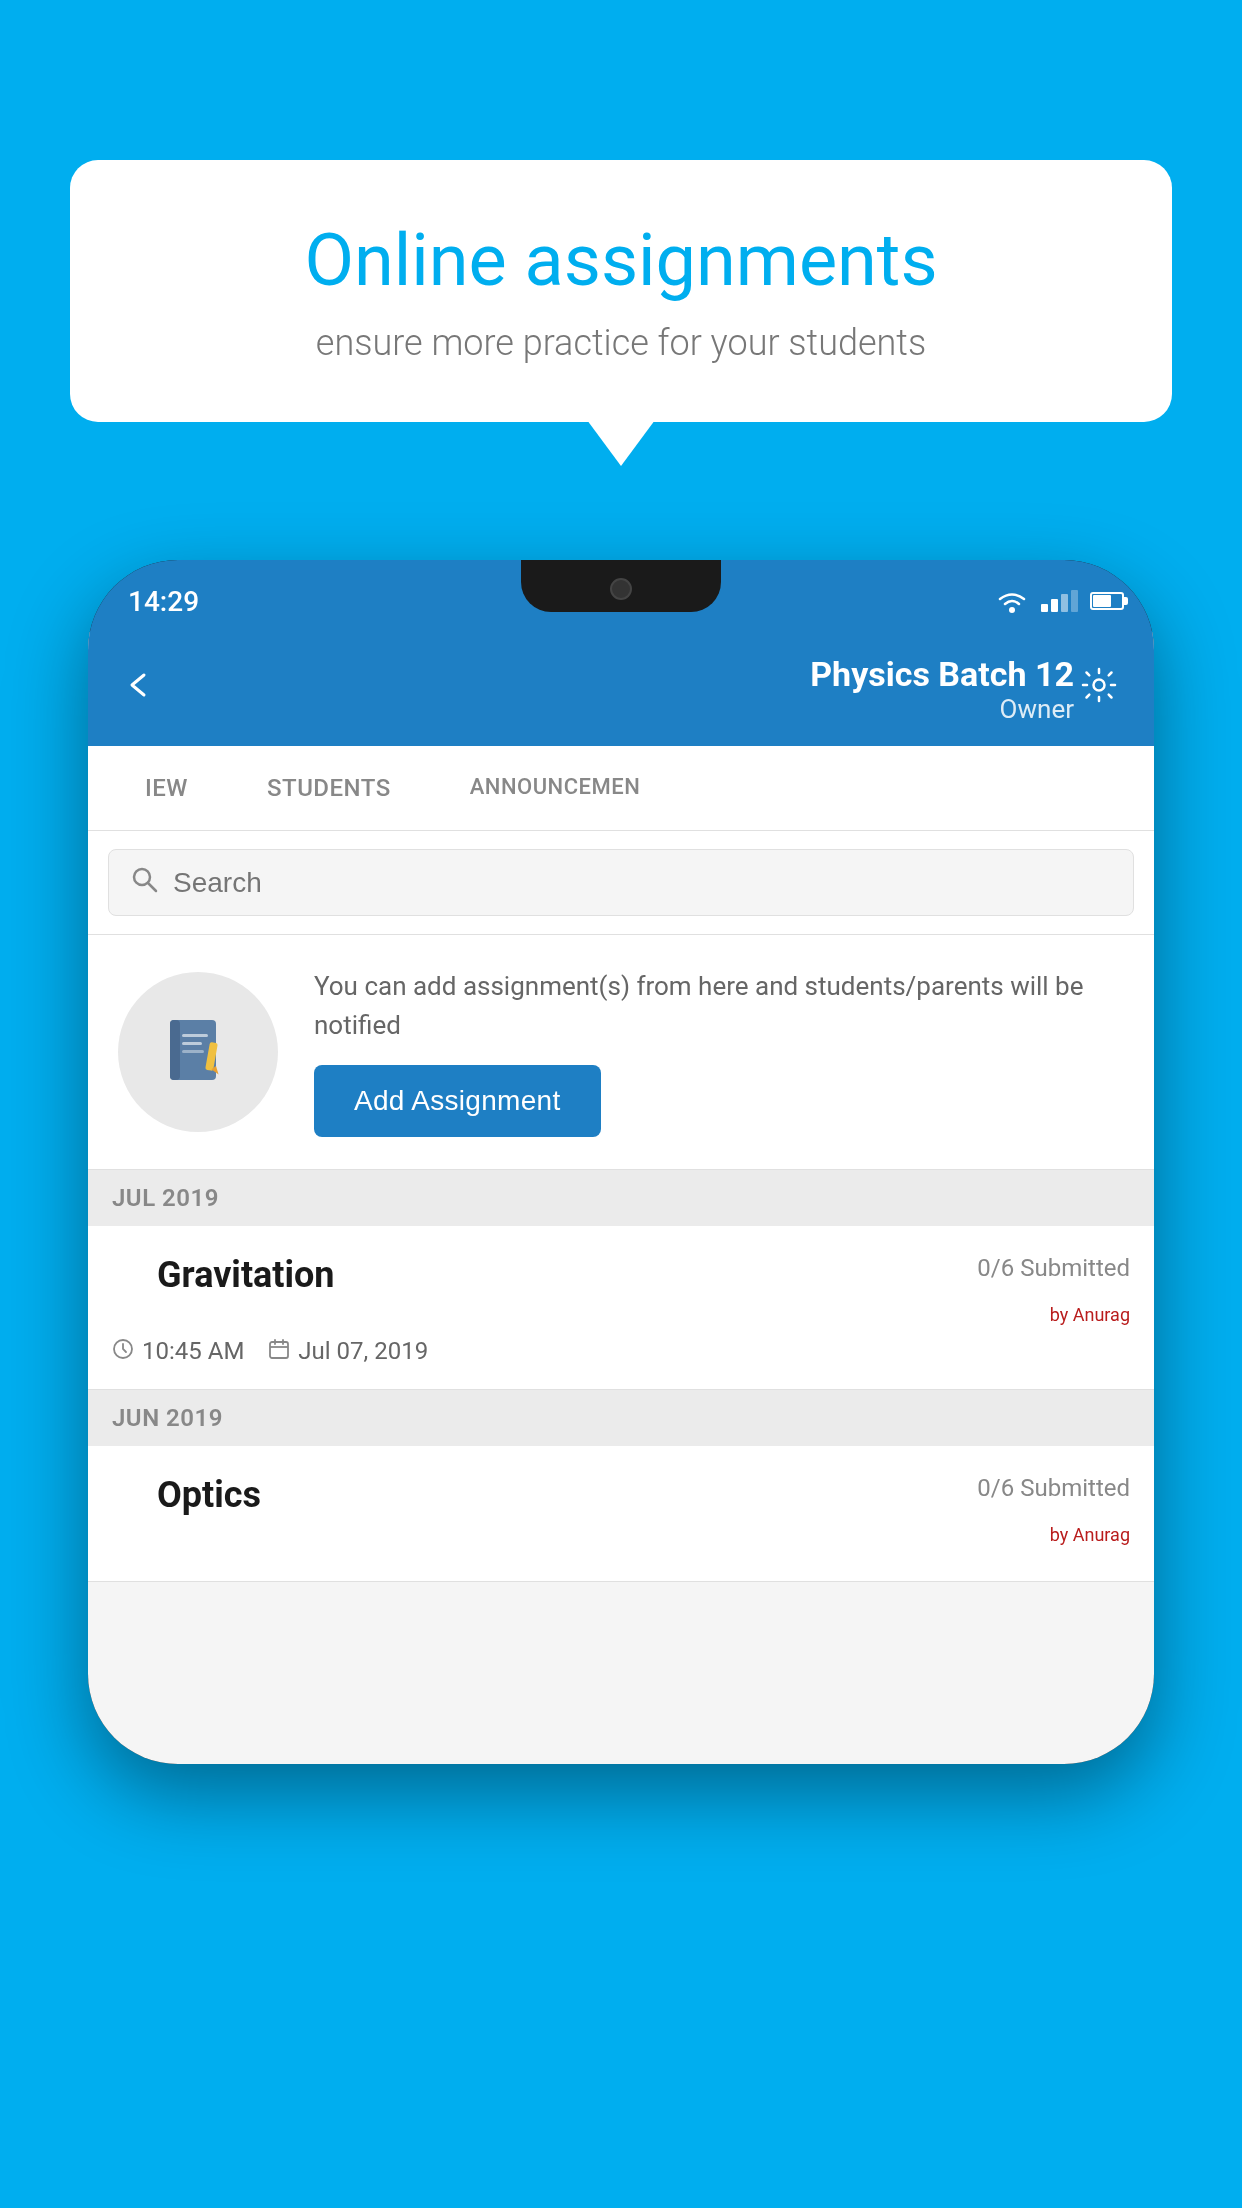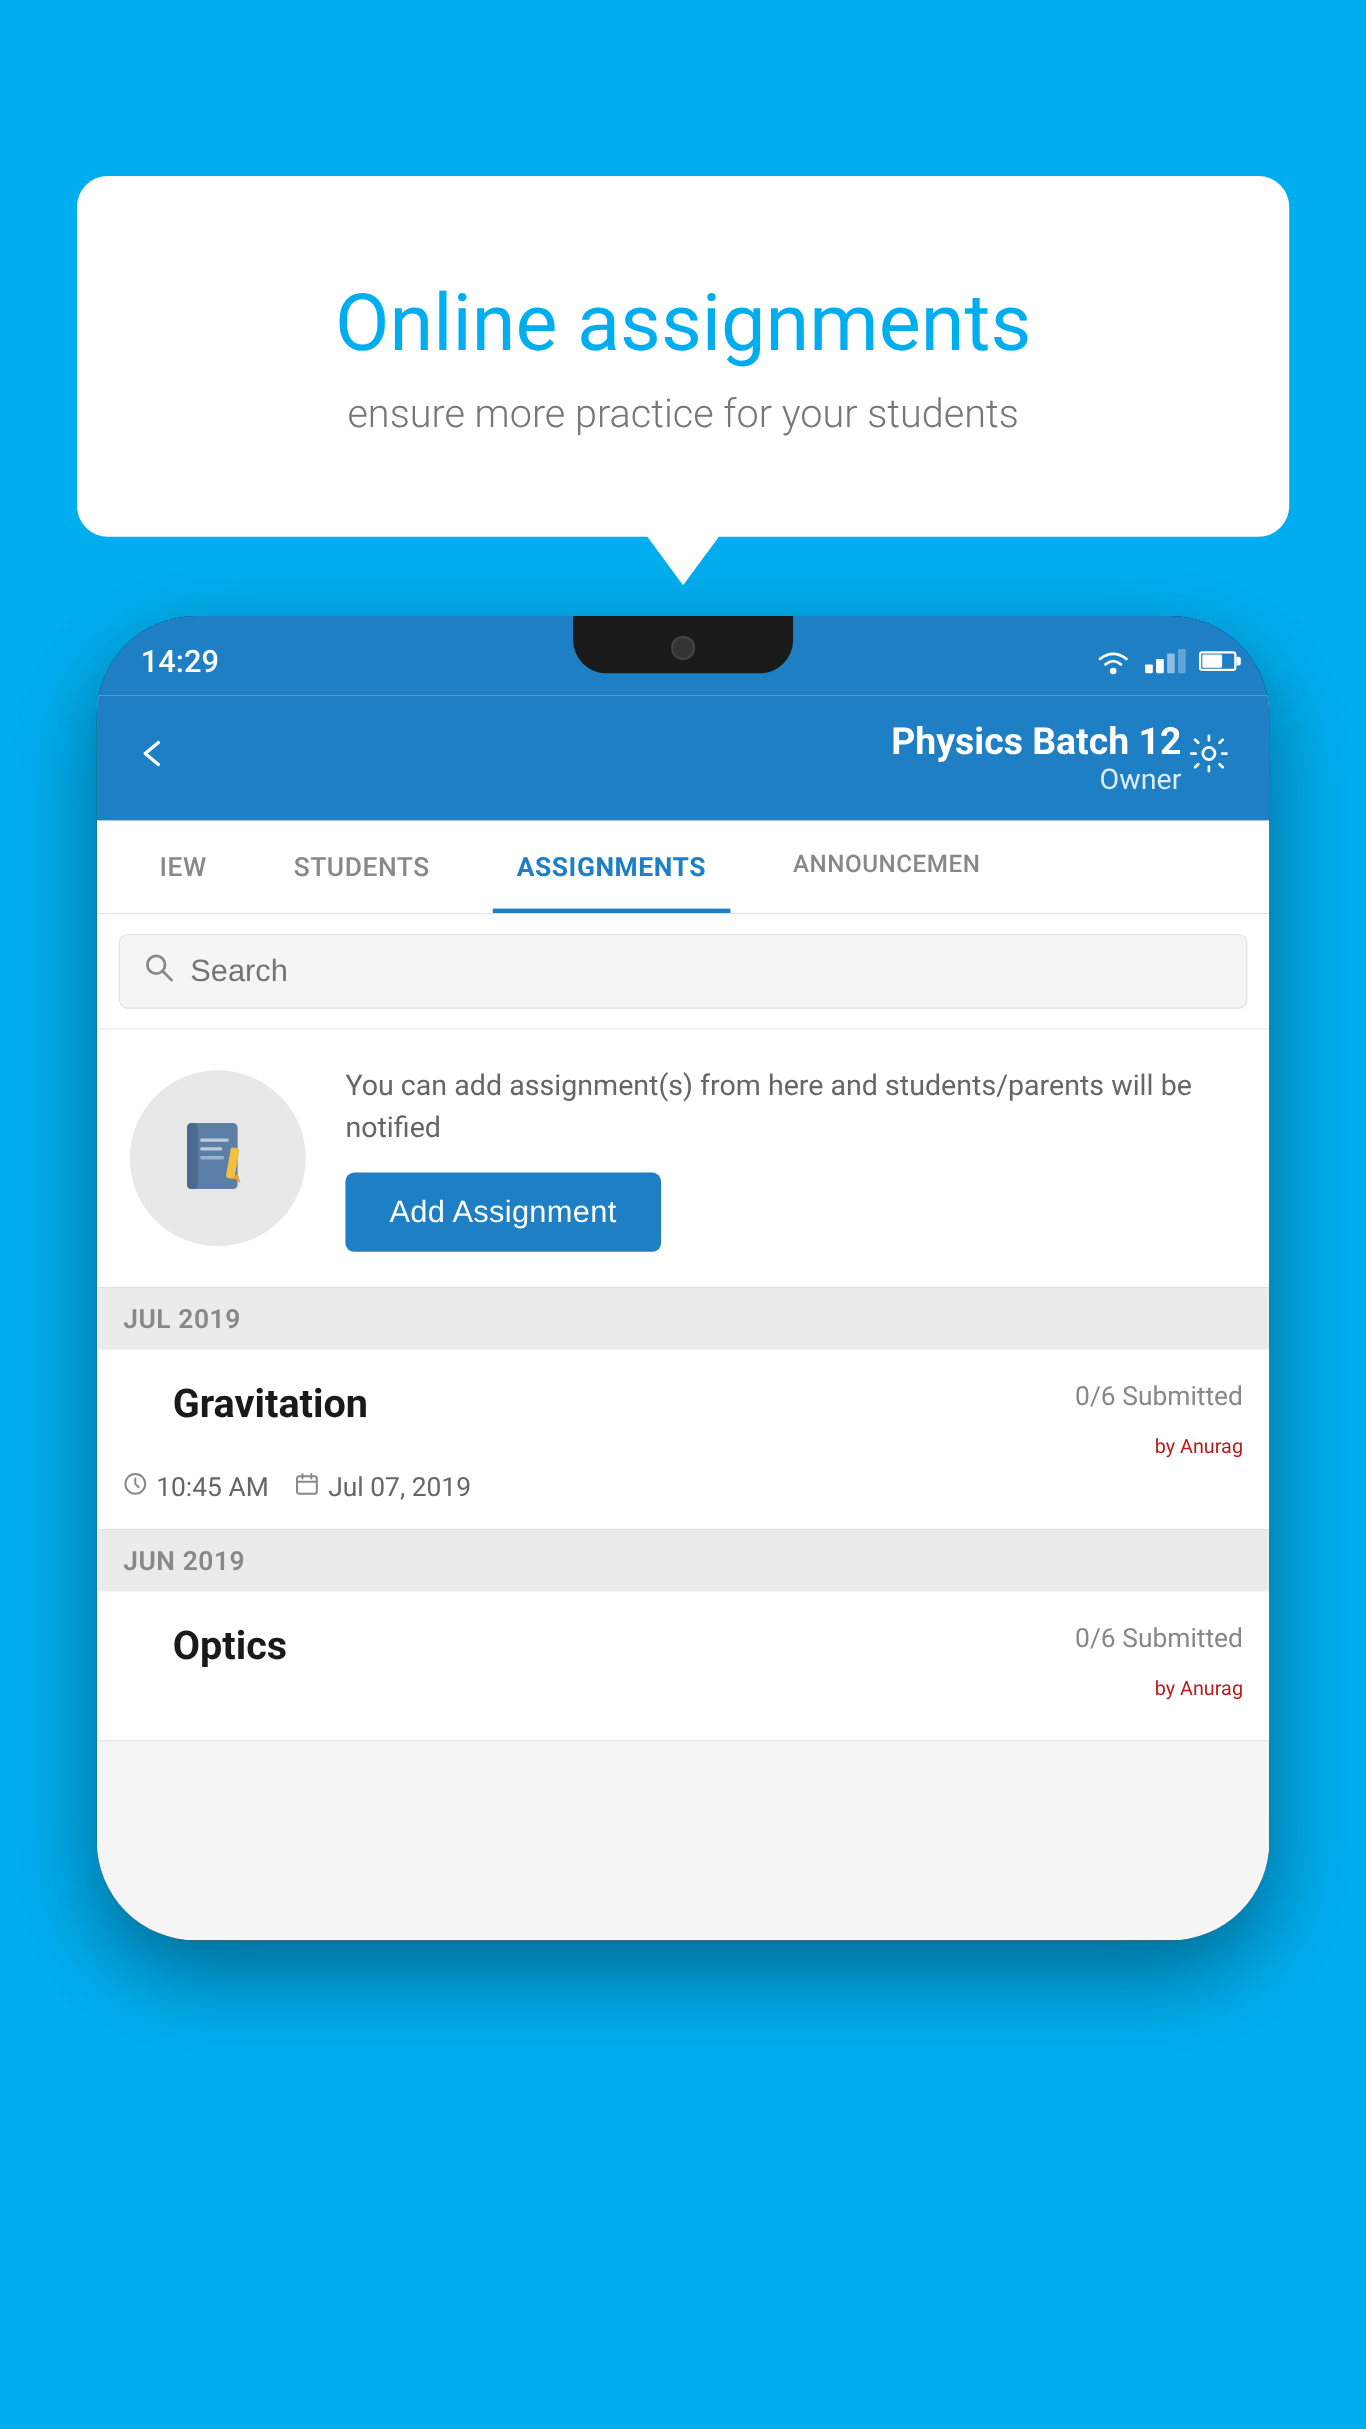--- a/index.html
+++ b/index.html
@@ -20,21 +20,21 @@
       left: 70px;
       right: 70px;
       display: flex;
       flex-direction: column;
       align-items: center;
     }
 
     .speech-bubble {
       background: white;
       border-radius: 28px;
-      padding: 91px 70px;
+      padding: 58px 70px;
       width: 100%;
       text-align: center;
       position: relative;
     }
 
     .speech-bubble::after {
       content: '';
       position: absolute;
       bottom: -44px;
       left: 50%;
@@ -473,21 +473,20 @@
           <svg class="gear-svg" viewBox="0 0 38 38" fill="none" xmlns="http://www.w3.org/2000/svg">
             <circle cx="19" cy="19" r="5.5" stroke="white" stroke-width="2.5"></circle>
             <path d="M19 3v4M19 31v4M3 19h4M31 19h4M6.5 6.5l2.8 2.8M28.7 28.7l2.8 2.8M6.5 31.5l2.8-2.8M28.7 9.3l2.8-2.8" stroke="white" stroke-width="2.5" stroke-linecap="round"></path>
           </svg>
         </div>
       </div>
 
       <div class="tabs-bar">
         <div class="tab">IEW</div>
         <div class="tab">STUDENTS</div>
-        <div class="tab active">ASSIGNMENTS</div>
         <div class="tab" style="font-size:22px;">ANNOUNCEMEN</div>
       </div>
 
       <div class="search-container">
         <div class="search-input-wrapper">
           <div class="search-icon-wrap">
             <svg width="30" height="30" viewBox="0 0 30 30" fill="none">
               <circle cx="13" cy="13" r="8" stroke="#888" stroke-width="2.5"></circle>
               <path d="M19 19 L27 27" stroke="#888" stroke-width="2.5" stroke-linecap="round"></path>
             </svg>

